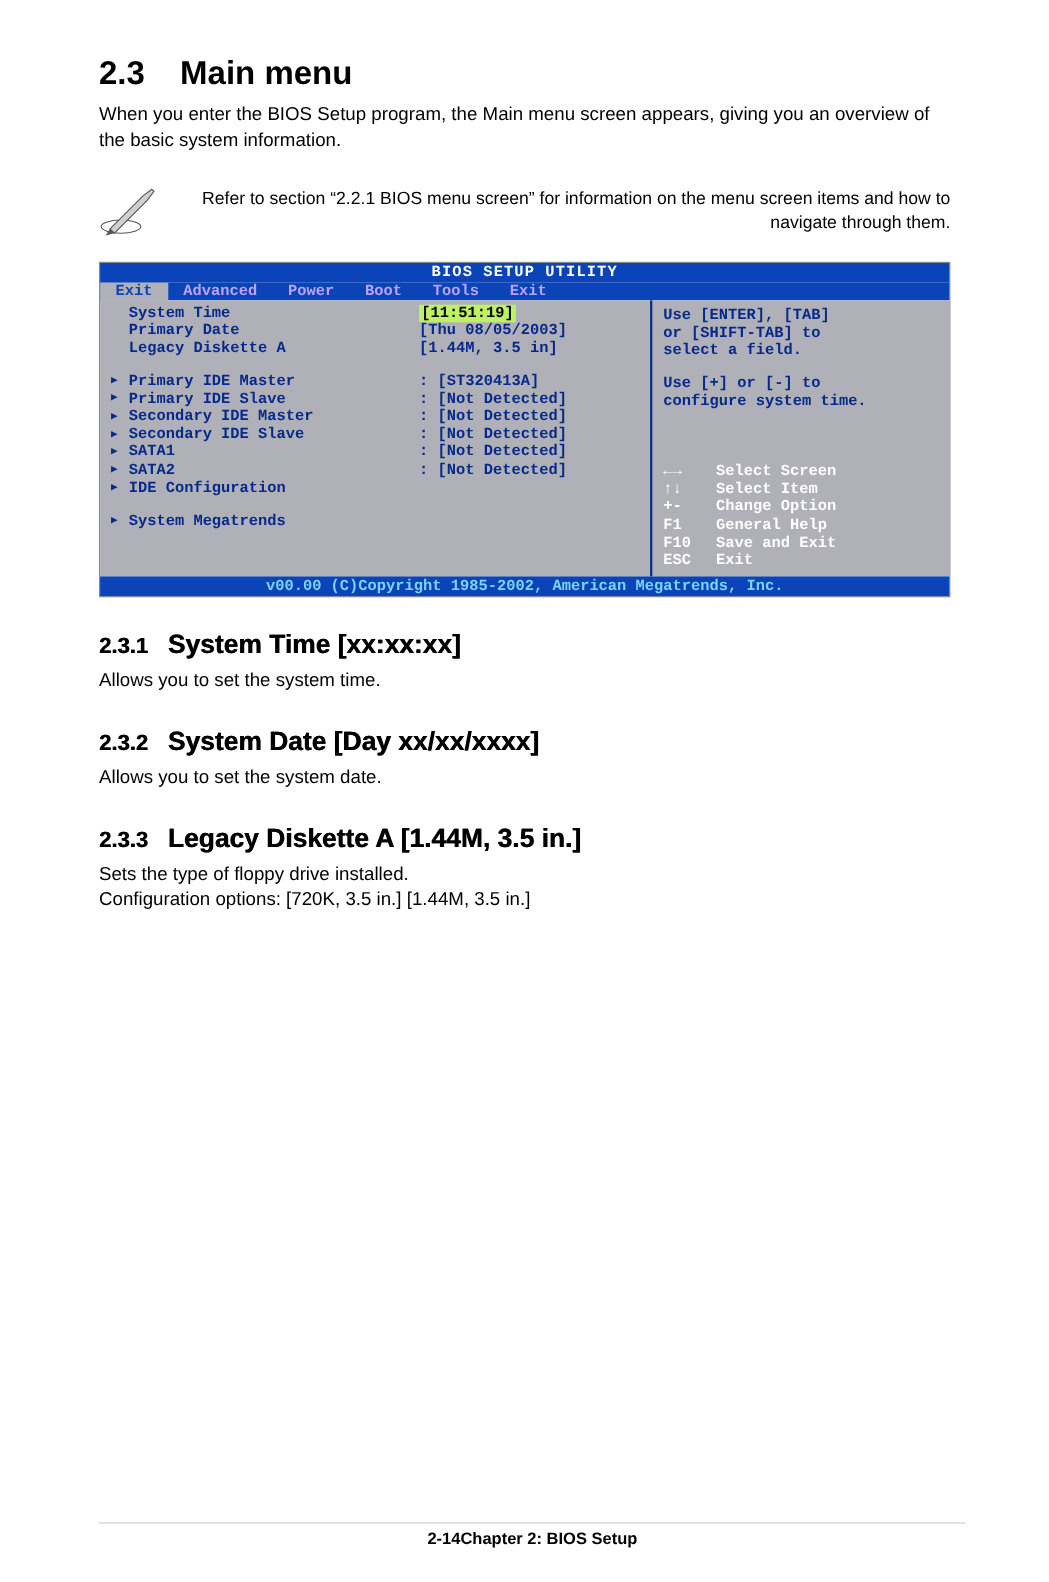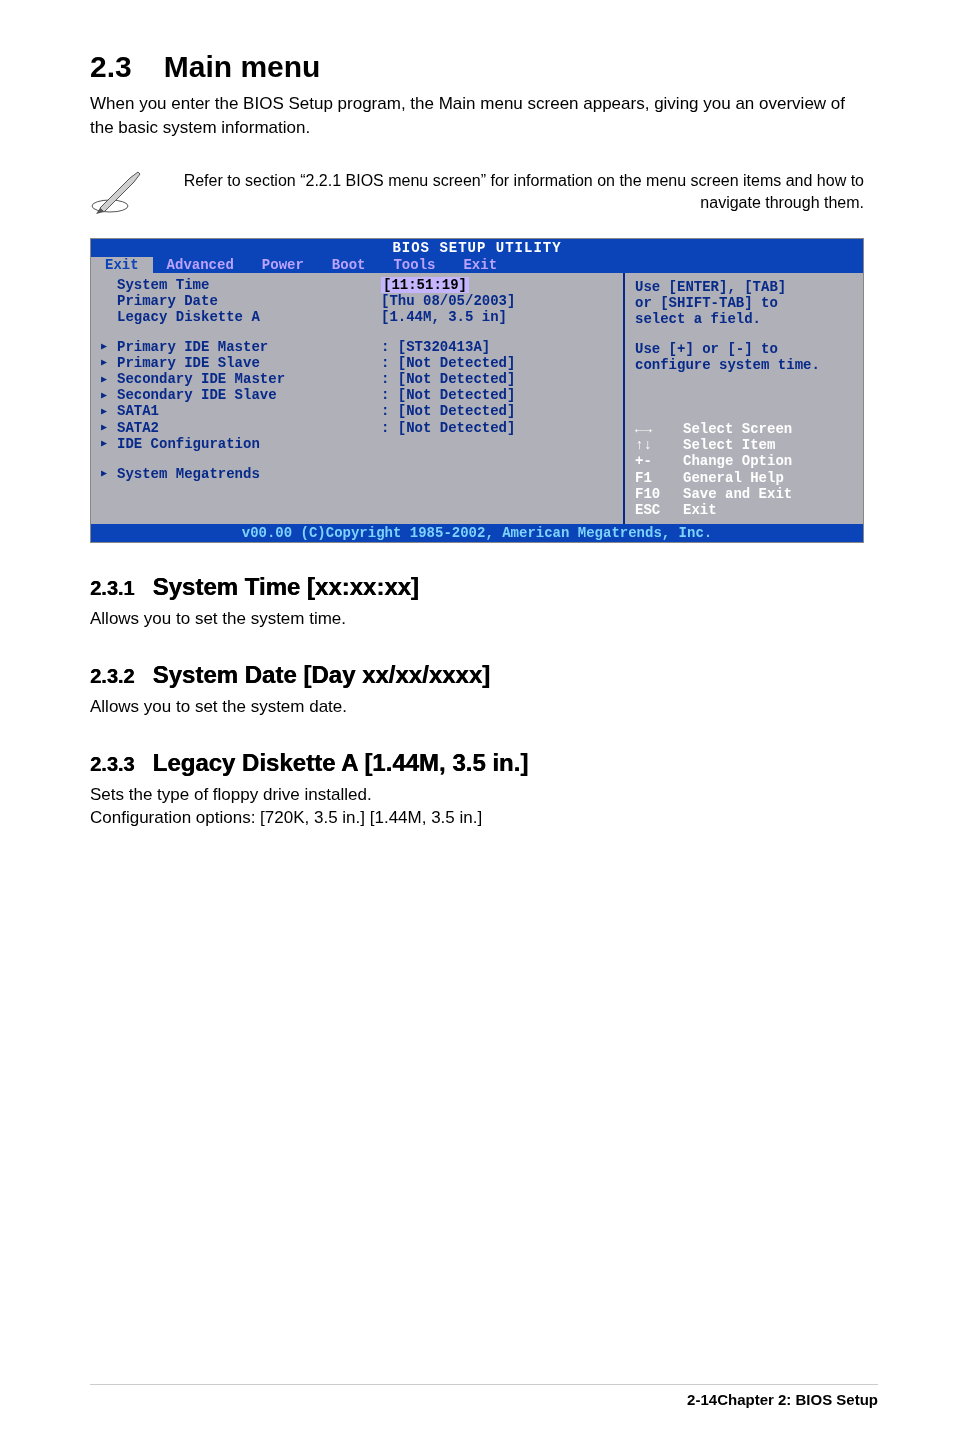--- a/index.html
+++ b/index.html
@@ -39,38 +39,38 @@
   .bios-left {
     flex: 1;
     color:#072a8a; font-weight:bold;
     padding: 4px 4px 18px 10px;
     border-right: 2px solid #072a8a;
   }
   .bios-left-row { display:flex; }
   .bios-left-row .lbl { width: 280px; display:flex; align-items:center; }
   .bios-left-row .val { }
   .bios-tri { color:#072a8a; font-size:10px; margin-right:6px; display:inline-block; width:10px; }
-  .bios-selected .val span { background:#c4b5fd; color:#000; padding:0 2px; }
+  .bios-selected .val span { background:#bef264; color:#000; padding:0 2px; }
   .bios-right {
-    width: 238px;
+    width: 270px;
     color:#072a8a; font-weight:bold;
     padding: 6px 8px 6px 10px;
   }
   .bios-help { display:flex; gap:10px; }
   .bios-help .k { width:38px; color:#fff; }
   .bios-help .d { color:#fff; }
   .bios-footer { background:#0b43b8; color:#7dd3fc; text-align:center; padding:1px 0; font-weight:bold;}
   .section-head { display:flex; gap:18px; align-items:baseline; margin-top: 30px; margin-bottom: 6px;}
   .section-num { font-size:20px; font-weight:800; text-shadow:0.5px 0 #000;}
   .section-txt { font-size:24px; font-weight:800; text-shadow:0.5px 0 #000;text-align:center;}
   .section-body { font-size:17px; line-height:1.4; }
   .footer {
     position:absolute; bottom:30px; left:90px; right:76px;
     border-top:1px solid #ccc; padding-top:6px;
-    display:flex; justify-content:flex-end;
+    display:flex; justify-content:center;
     font-size:15px; font-weight:700;
   }
   .spacer-sm { height: 14px; }
 </style>
 </head>
 <body>
 
 <div class="page-title">
   <span class="page-title-num">2.3</span>
   <span class="page-title-txt">Main menu</span>

